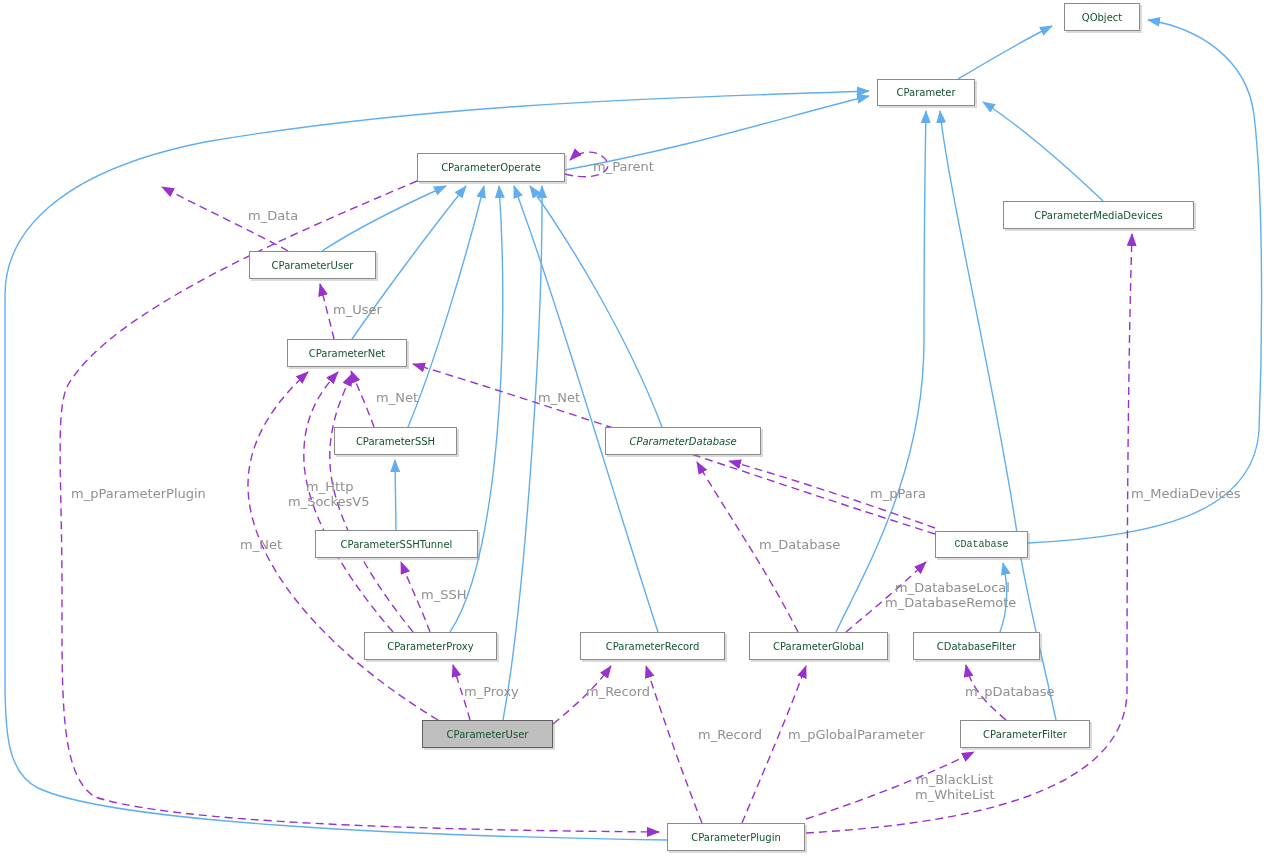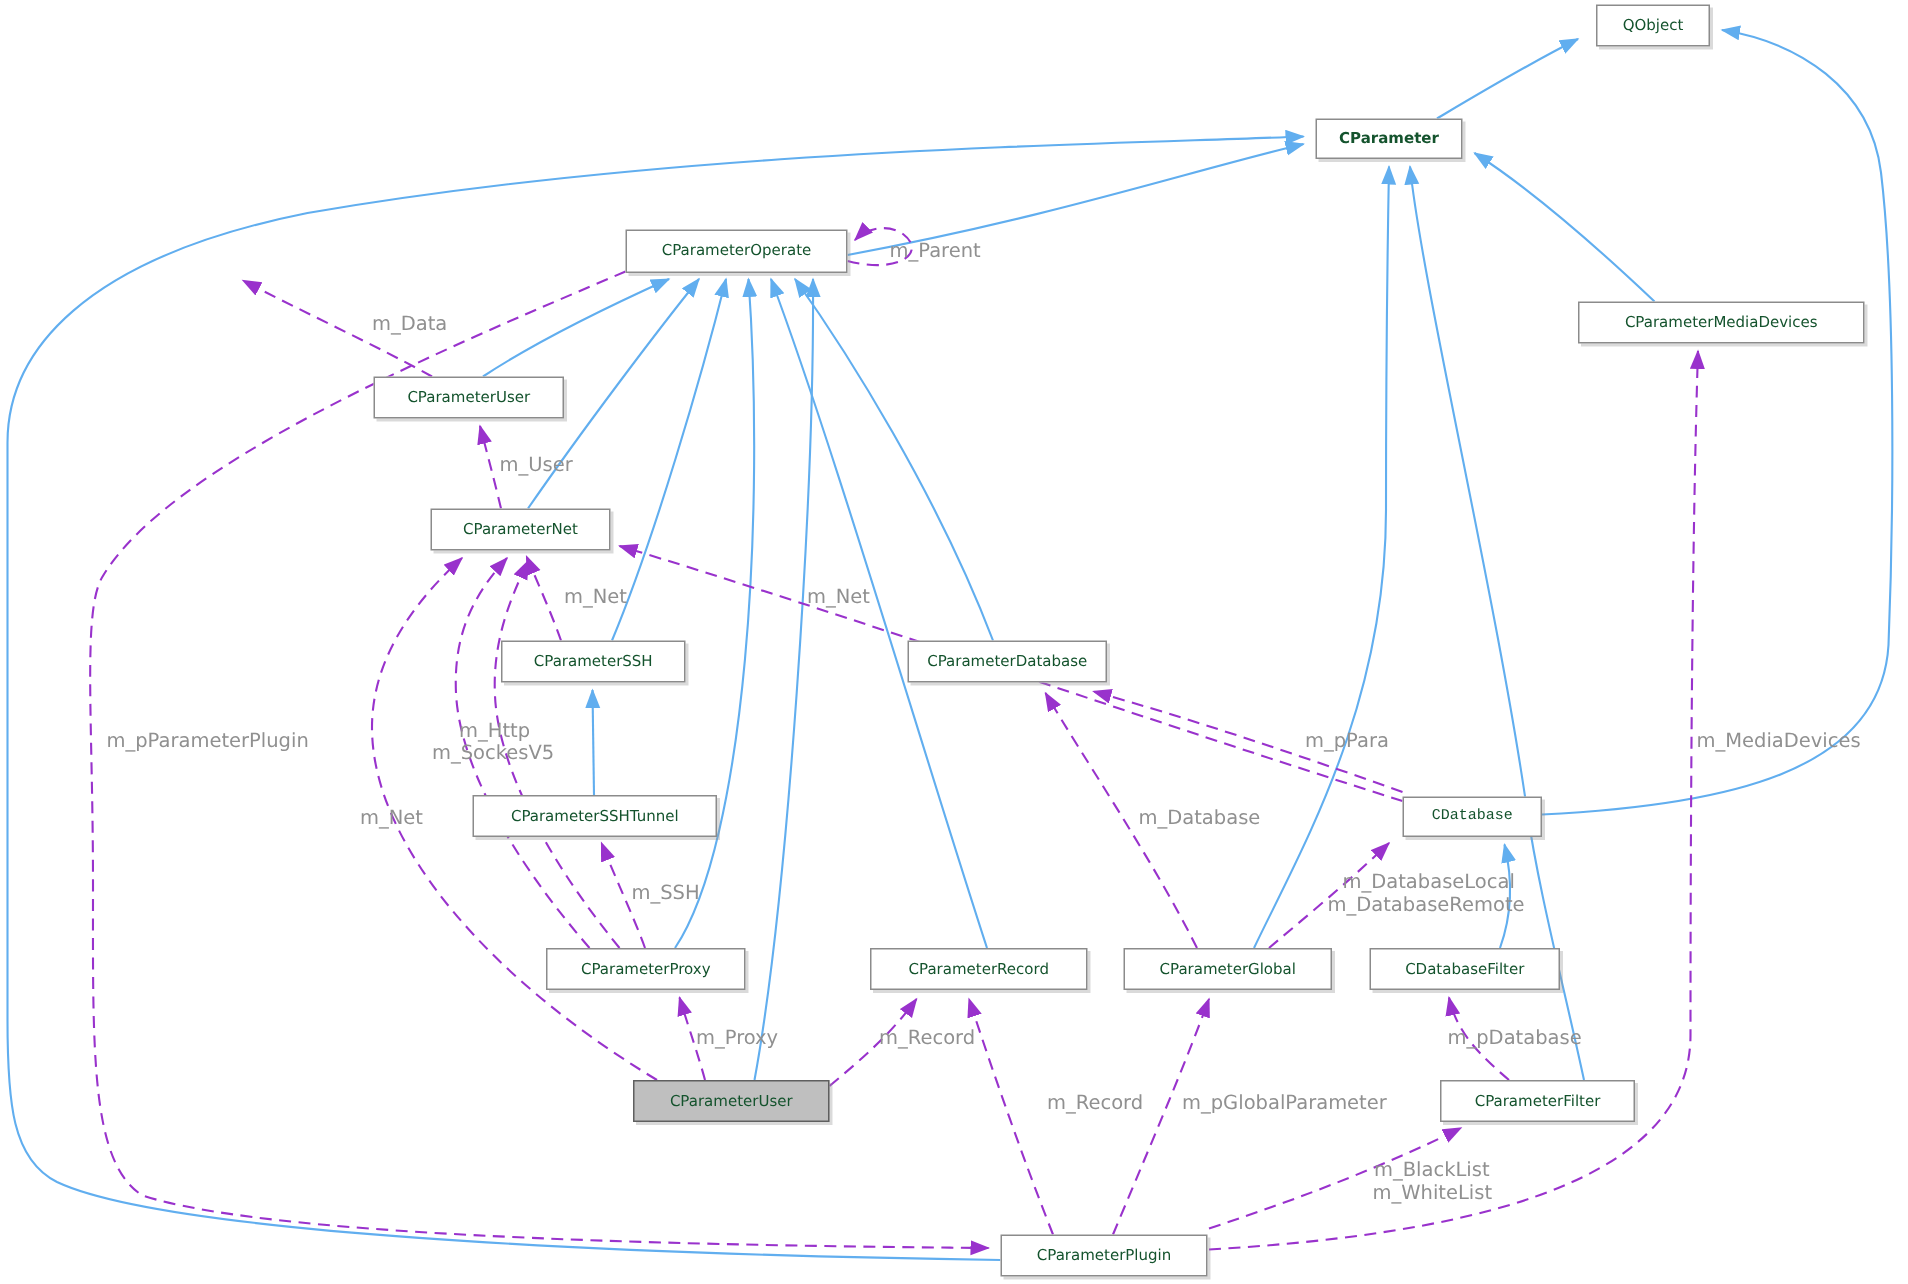--- a/index.html
+++ b/index.html
@@ -86,28 +86,28 @@
     <text class="edge-label" x="464" y="696">m_Proxy</text>
     <text class="edge-label" x="586" y="696">m_Record</text>
     <text class="edge-label" x="698" y="739">m_Record</text>
     <text class="edge-label" x="788" y="739">m_pGlobalParameter</text>
     <text class="edge-label" x="965" y="696">m_pDatabase</text>
     <text class="edge-label" x="916" y="784">m_BlackList</text>
     <text class="edge-label" x="915" y="799">m_WhiteList</text>
   </svg>
 
   <div class="node" style="left:1064px;top:3px;width:76px;height:28px;">QObject</div>
-  <div class="node" style="left:877px;top:79px;width:98px;height:27px;font-weight:bold;">CParameter</div>
+  <div class="node" style="left:877px;top:79px;width:98px;height:27px;">CParameter</div>
   <div class="node" style="left:417px;top:153px;width:148px;height:29px;">CParameterOperate</div>
-  <div class="node" style="left:1052px;top:201px;width:191px;height:28px;">CParameterMediaDevices</div>
+  <div class="node" style="left:1003px;top:201px;width:191px;height:28px;">CParameterMediaDevices</div>
   <div class="node" style="left:249px;top:251px;width:127px;height:28px;">CParameterUser</div>
   <div class="node" style="left:287px;top:339px;width:120px;height:28px;">CParameterNet</div>
   <div class="node" style="left:334px;top:427px;width:123px;height:28px;">CParameterSSH</div>
   <div class="node" style="left:315px;top:530px;width:163px;height:28px;">CParameterSSHTunnel</div>
-  <div class="node" style="left:605px;top:427px;width:133px;height:28px;">CParameterDatabase</div>
+  <div class="node" style="left:605px;top:427px;width:156px;height:28px;font-style:italic;">CParameterDatabase</div>
   <div class="node" style="left:935px;top:531px;width:93px;height:27px;font-family:Liberation Mono, monospace;">CDatabase</div>
   <div class="node" style="left:364px;top:632px;width:133px;height:28px;">CParameterProxy</div>
   <div class="node" style="left:580px;top:632px;width:145px;height:28px;">CParameterRecord</div>
   <div class="node" style="left:749px;top:632px;width:139px;height:28px;text-align:center;">CParameterGlobal</div>
   <div class="node" style="left:913px;top:632px;width:127px;height:28px;">CDatabaseFilter</div>
   <div class="node highlight" style="left:422px;top:720px;width:131px;height:28px;">CParameterUser</div>
   <div class="node" style="left:960px;top:720px;width:130px;height:28px;text-align:right;">CParameterFilter</div>
   <div class="node" style="left:667px;top:823px;width:138px;height:28px;">CParameterPlugin</div>
 
 </div>

